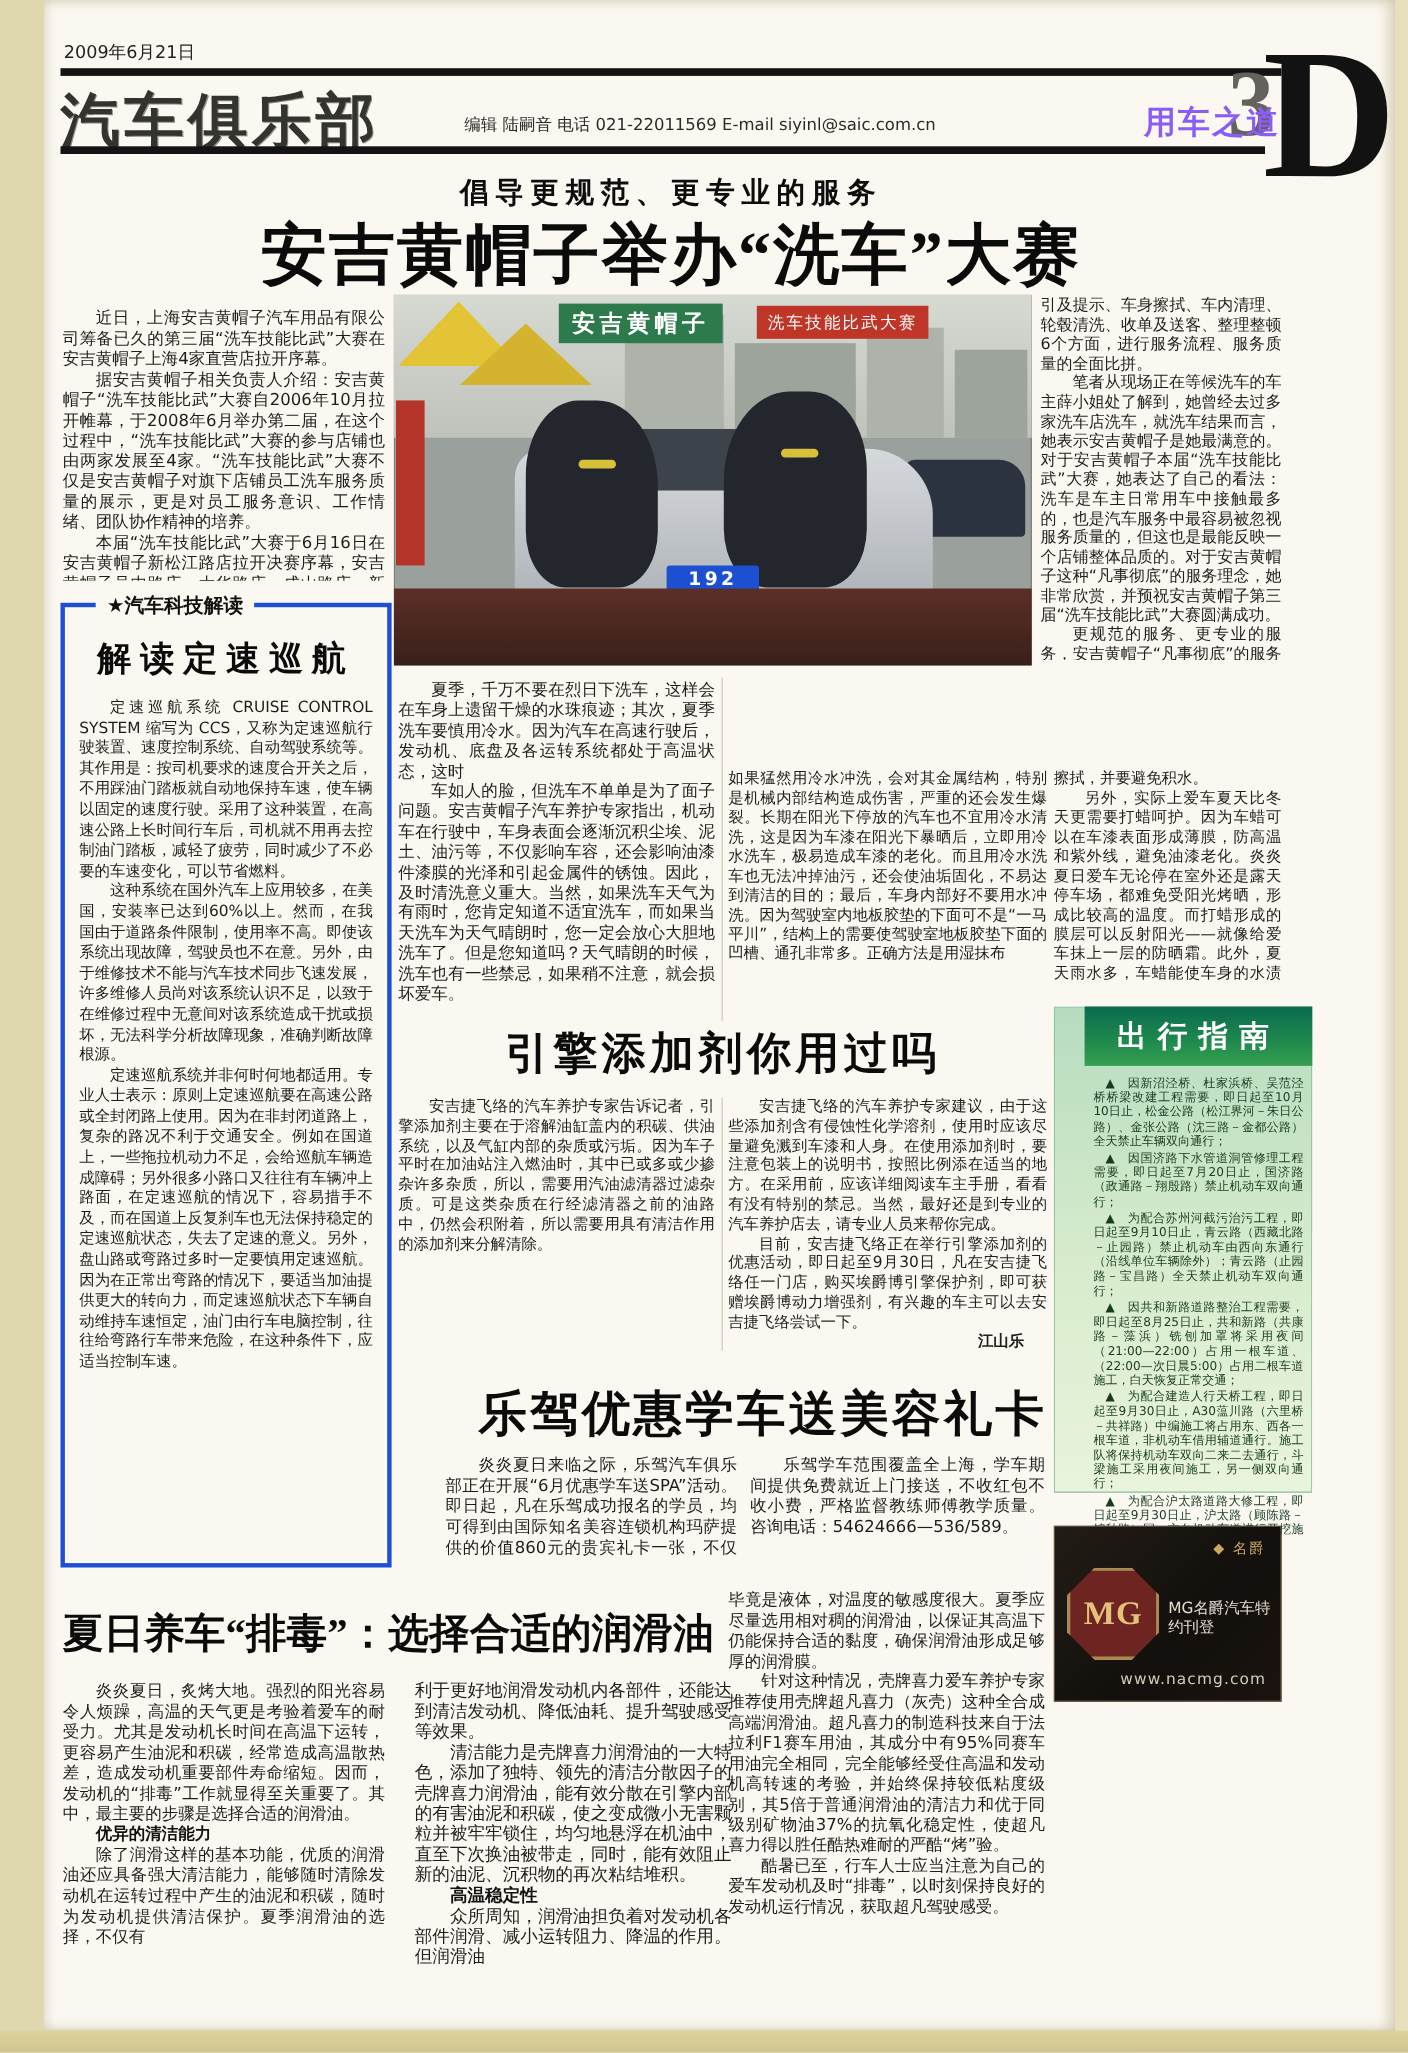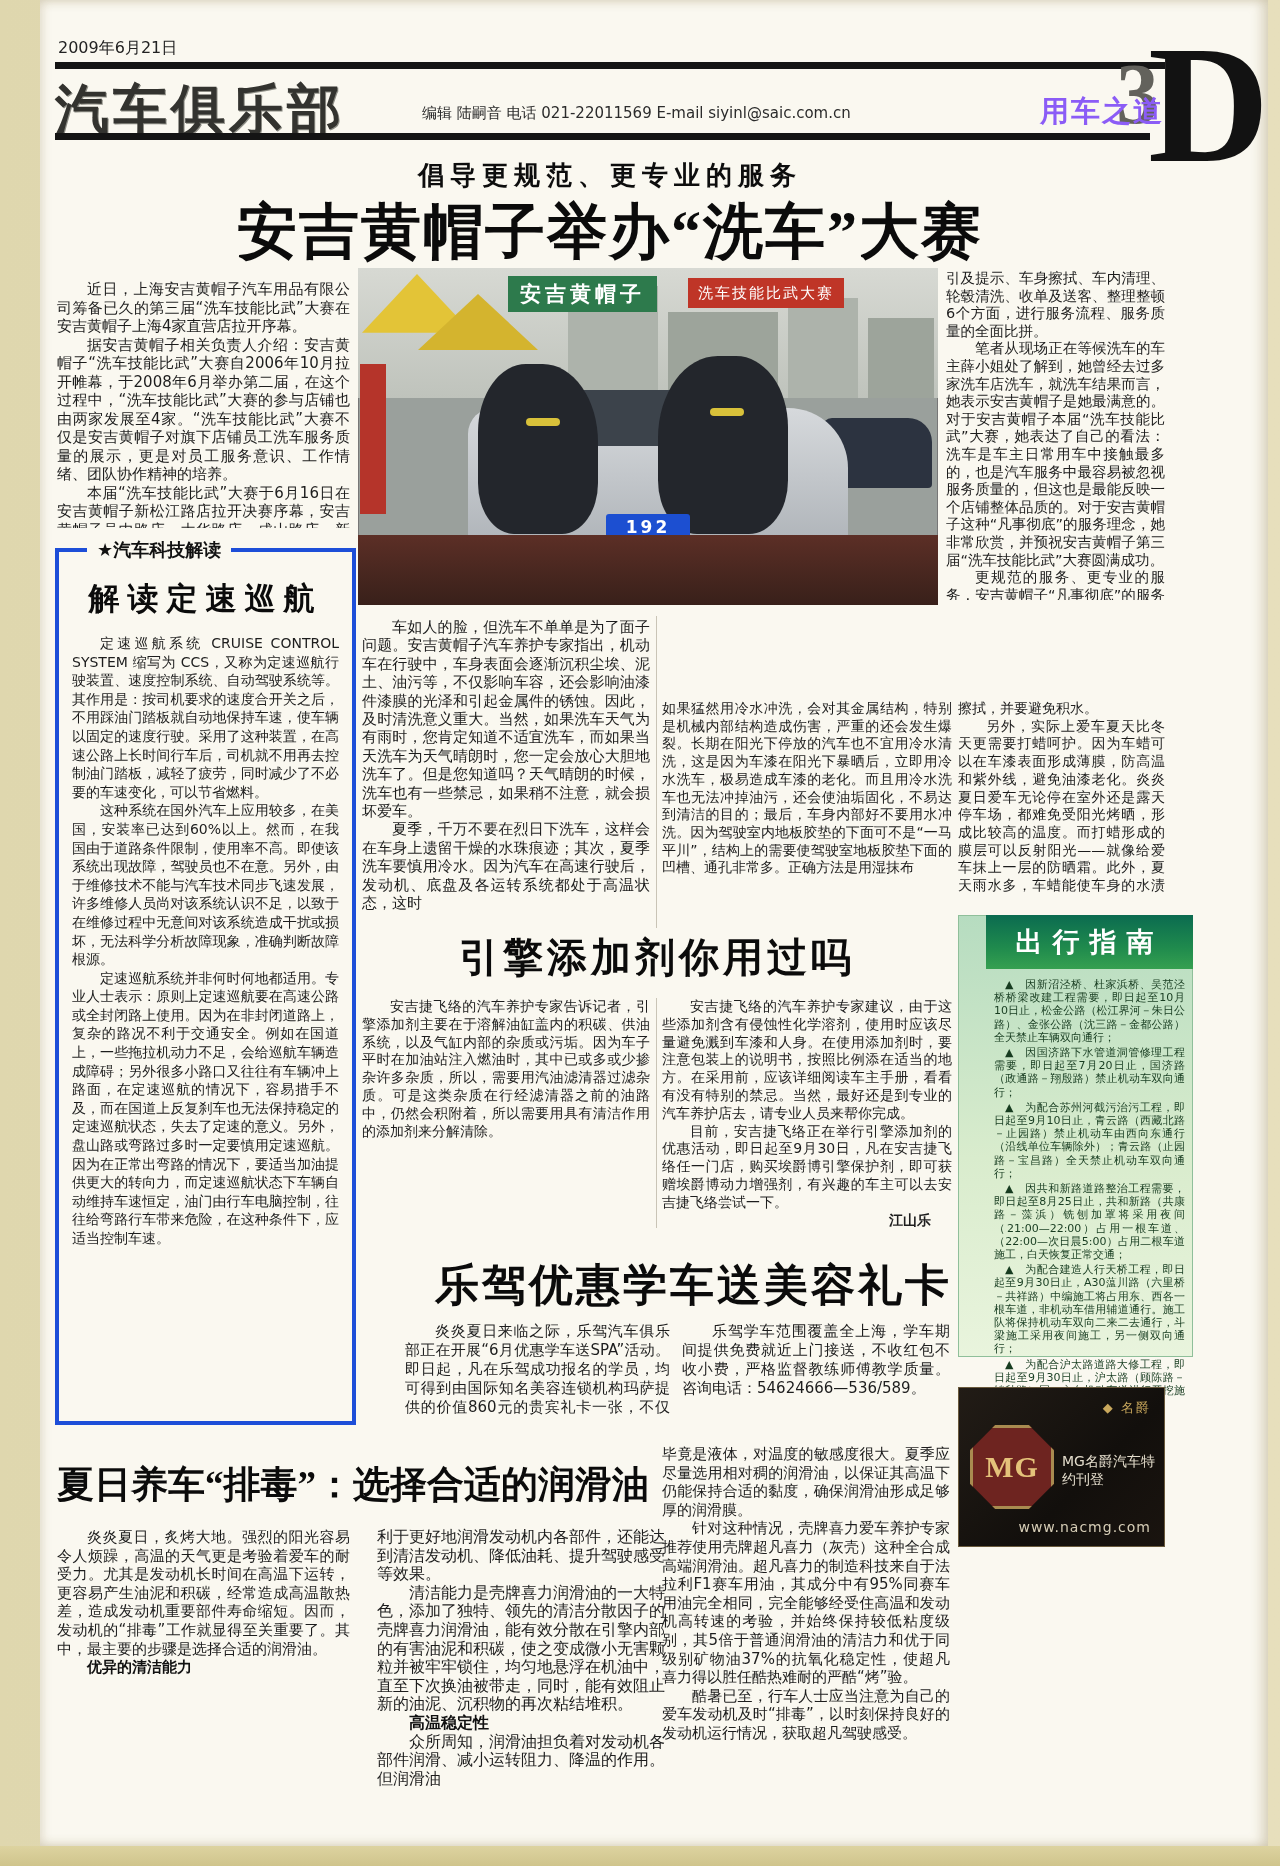--- a/index.html
+++ b/index.html
@@ -116,22 +116,22 @@
       <div class="techlabel">★汽车科技解读</div>
       <div class="techtitle serifhead">解读定速巡航</div>
       <div class="txt" style="margin:14px 13px 0 13px;font-size:14px;line-height:18.6px;height:770px;">
         <span class="para">定速巡航系统 CRUISE CONTROL SYSTEM 缩写为 CCS，又称为定速巡航行驶装置、速度控制系统、自动驾驶系统等。其作用是：按司机要求的速度合开关之后，不用踩油门踏板就自动地保持车速，使车辆以固定的速度行驶。采用了这种装置，在高速公路上长时间行车后，司机就不用再去控制油门踏板，减轻了疲劳，同时减少了不必要的车速变化，可以节省燃料。</span>
         <span class="para">这种系统在国外汽车上应用较多，在美国，安装率已达到60%以上。然而，在我国由于道路条件限制，使用率不高。即使该系统出现故障，驾驶员也不在意。另外，由于维修技术不能与汽车技术同步飞速发展，许多维修人员尚对该系统认识不足，以致于在维修过程中无意间对该系统造成干扰或损坏，无法科学分析故障现象，准确判断故障根源。</span>
         <span class="para">定速巡航系统并非何时何地都适用。专业人士表示：原则上定速巡航要在高速公路或全封闭路上使用。因为在非封闭道路上，复杂的路况不利于交通安全。例如在国道上，一些拖拉机动力不足，会给巡航车辆造成障碍；另外很多小路口又往往有车辆冲上路面，在定速巡航的情况下，容易措手不及，而在国道上反复刹车也无法保持稳定的定速巡航状态，失去了定速的意义。另外，盘山路或弯路过多时一定要慎用定速巡航。因为在正常出弯路的情况下，要适当加油提供更大的转向力，而定速巡航状态下车辆自动维持车速恒定，油门由行车电脑控制，往往给弯路行车带来危险，在这种条件下，应适当控制车速。</span>
       </div>
     </div>
 
     <div class="abs txt" style="left:322px;top:618px;width:288px;height:312px;font-size:15px;line-height:18.4px;">
+      <span class="para">夏季，千万不要在烈日下洗车，这样会在车身上遗留干燥的水珠痕迹；其次，夏季洗车要慎用冷水。因为汽车在高速行驶后，发动机、底盘及各运转系统都处于高温状态，这时</span>
       <span class="para">车如人的脸，但洗车不单单是为了面子问题。安吉黄帽子汽车养护专家指出，机动车在行驶中，车身表面会逐渐沉积尘埃、泥土、油污等，不仅影响车容，还会影响油漆件漆膜的光泽和引起金属件的锈蚀。因此，及时清洗意义重大。当然，如果洗车天气为有雨时，您肯定知道不适宜洗车，而如果当天洗车为天气晴朗时，您一定会放心大胆地洗车了。但是您知道吗？天气晴朗的时候，洗车也有一些禁忌，如果稍不注意，就会损坏爱车。</span>
-      <span class="para">夏季，千万不要在烈日下洗车，这样会在车身上遗留干燥的水珠痕迹；其次，夏季洗车要慎用冷水。因为汽车在高速行驶后，发动机、底盘及各运转系统都处于高温状态，这时</span>
     </div>
     <div class="abs hairline" style="left:616px;top:616px;height:312px;"></div>
 
     <div class="abs txt" style="left:622px;top:700px;width:290px;height:194px;font-size:14px;line-height:17.7px;">
       <span class="noindent">如果猛然用冷水冲洗，会对其金属结构，特别是机械内部结构造成伤害，严重的还会发生爆裂。长期在阳光下停放的汽车也不宜用冷水清洗，这是因为车漆在阳光下暴晒后，立即用冷水洗车，极易造成车漆的老化。而且用冷水洗车也无法冲掉油污，还会使油垢固化，不易达到清洁的目的；最后，车身内部好不要用水冲洗。因为驾驶室内地板胶垫的下面可不是“一马平川”，结构上的需要使驾驶室地板胶垫下面的凹槽、通孔非常多。正确方法是用湿抹布</span>
     </div>
     <div class="abs txt" style="left:918px;top:700px;width:207px;height:194px;font-size:14px;line-height:17.7px;">
       <span class="noindent">擦拭，并要避免积水。</span>
       <span class="para">另外，实际上爱车夏天比冬天更需要打蜡呵护。因为车蜡可以在车漆表面形成薄膜，防高温和紫外线，避免油漆老化。炎炎夏日爱车无论停在室外还是露天停车场，都难免受阳光烤晒，形成比较高的温度。而打蜡形成的膜层可以反射阳光——就像给爱车抹上一层的防晒霜。此外，夏天雨水多，车蜡能使车身的水渍附着减少，防止爱车被雨水腐蚀。</span>
     </div>
@@ -173,20 +173,21 @@
         </div>
       <div class="mgbrand">◆ 名爵</div>
       <div class="mgline">MG名爵汽车特约刊登</div>
       <div class="mgurl">www.nacmg.com</div>
     </div>
 
     <div class="abs serifhead" style="left:17px;top:1460px;width:610px;font-size:37px;letter-spacing:0;">夏日养车“排毒”：选择合适的润滑油</div>
     <div class="abs txt" style="left:17px;top:1528px;width:293px;height:316px;font-size:15px;line-height:18.6px;">
       <span class="para">炎炎夏日，炙烤大地。强烈的阳光容易令人烦躁，高温的天气更是考验着爱车的耐受力。尤其是发动机长时间在高温下运转，更容易产生油泥和积碳，经常造成高温散热差，造成发动机重要部件寿命缩短。因而，发动机的“排毒”工作就显得至关重要了。其中，最主要的步骤是选择合适的润滑油。</span>
       <span class="subhead">优异的清洁能力</span>
+      <span class="para">除了润滑这样的基本功能，优质的润滑油还应具备强大清洁能力，能够随时清除发动机在运转过程中产生的油泥和积碳，随时为发动机提供清洁保护。夏季润滑油的选择，不仅有</span>
     </div>
     <div class="abs txt" style="left:337px;top:1528px;width:288px;height:316px;font-size:16px;line-height:18.6px;">
       <span class="noindent">利于更好地润滑发动机内各部件，还能达到清洁发动机、降低油耗、提升驾驶感受等效果。</span>
       <span class="para">清洁能力是壳牌喜力润滑油的一大特色，添加了独特、领先的清洁分散因子的壳牌喜力润滑油，能有效分散在引擎内部的有害油泥和积碳，使之变成微小无害颗粒并被牢牢锁住，均匀地悬浮在机油中，直至下次换油被带走，同时，能有效阻止新的油泥、沉积物的再次粘结堆积。</span>
       <span class="subhead">高温稳定性</span>
       <span class="para">众所周知，润滑油担负着对发动机各部件润滑、减小运转阻力、降温的作用。但润滑油</span>
     </div>
     <div class="abs txt" style="left:622px;top:1445px;width:288px;height:400px;font-size:15px;line-height:18.6px;">
       <span class="noindent">毕竟是液体，对温度的敏感度很大。夏季应尽量选用相对稠的润滑油，以保证其高温下仍能保持合适的黏度，确保润滑油形成足够厚的润滑膜。</span>
       <span class="para">针对这种情况，壳牌喜力爱车养护专家推荐使用壳牌超凡喜力（灰壳）这种全合成高端润滑油。超凡喜力的制造科技来自于法拉利F1赛车用油，其成分中有95%同赛车用油完全相同，完全能够经受住高温和发动机高转速的考验，并始终保持较低粘度级别，其5倍于普通润滑油的清洁力和优于同级别矿物油37%的抗氧化稳定性，使超凡喜力得以胜任酷热难耐的严酷“烤”验。</span>

